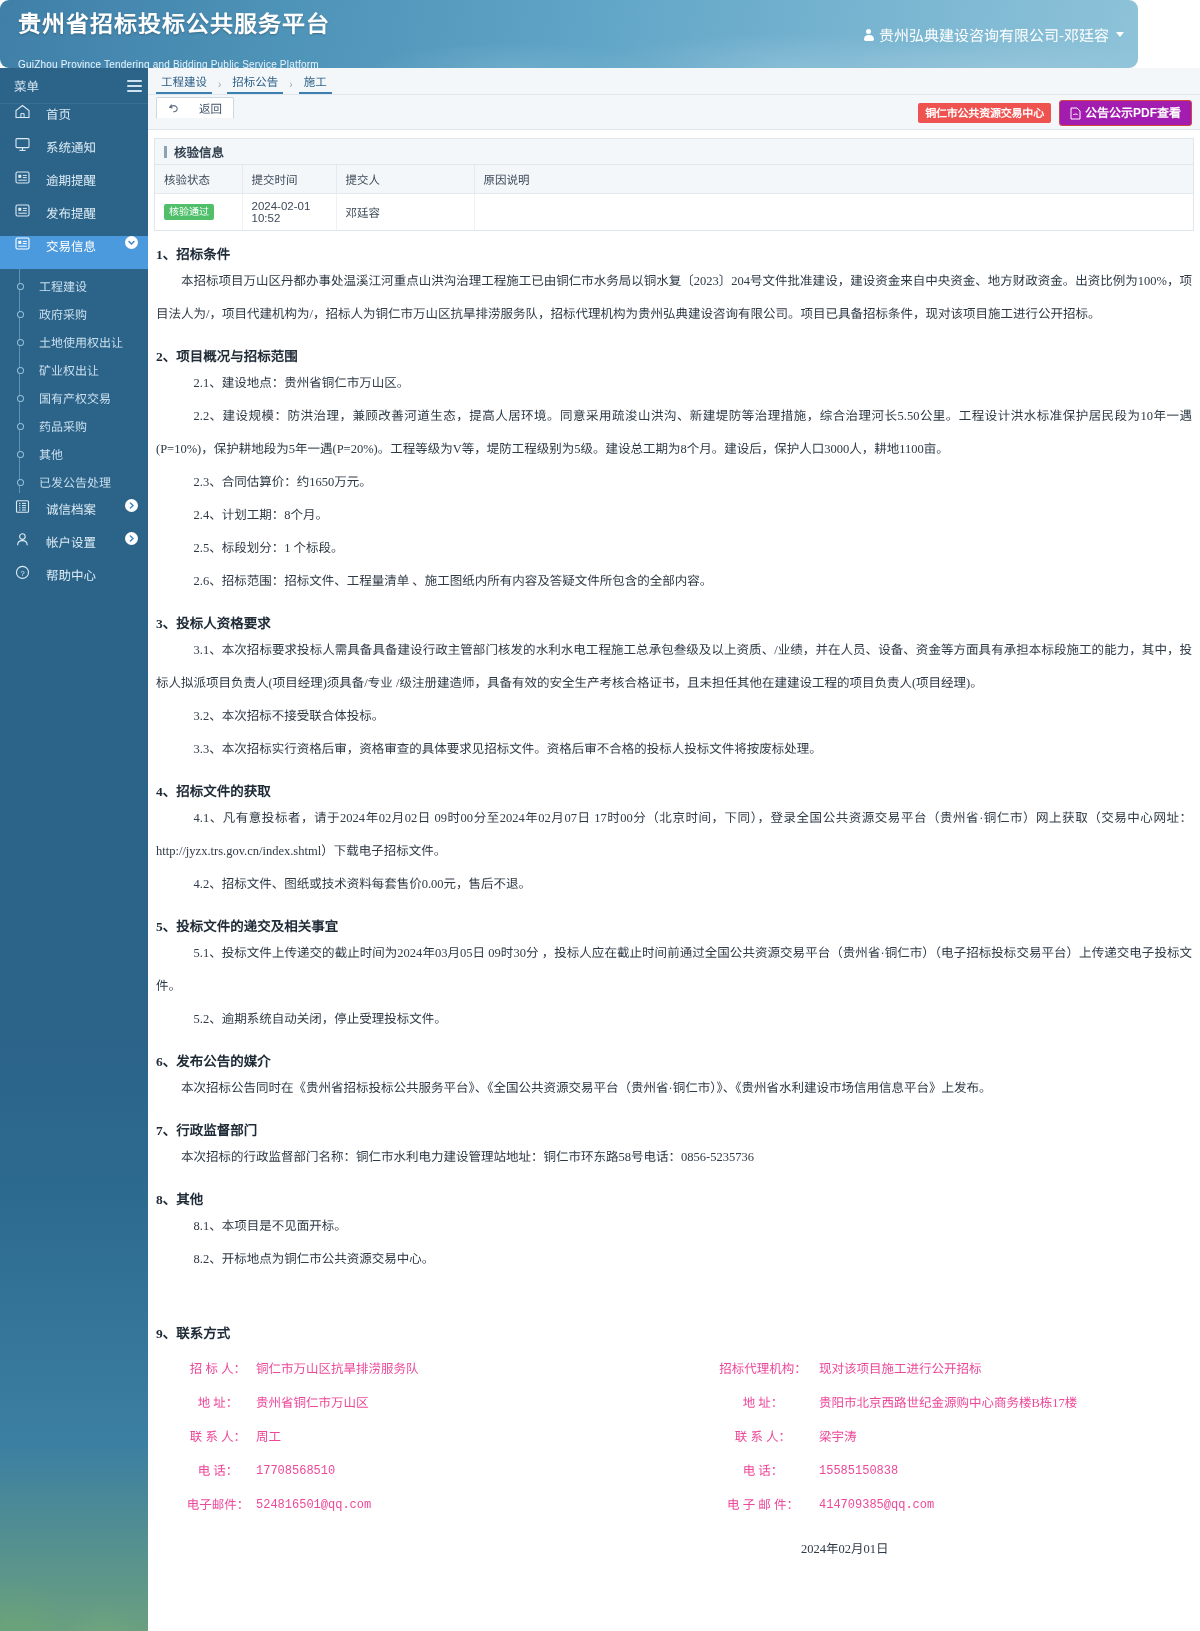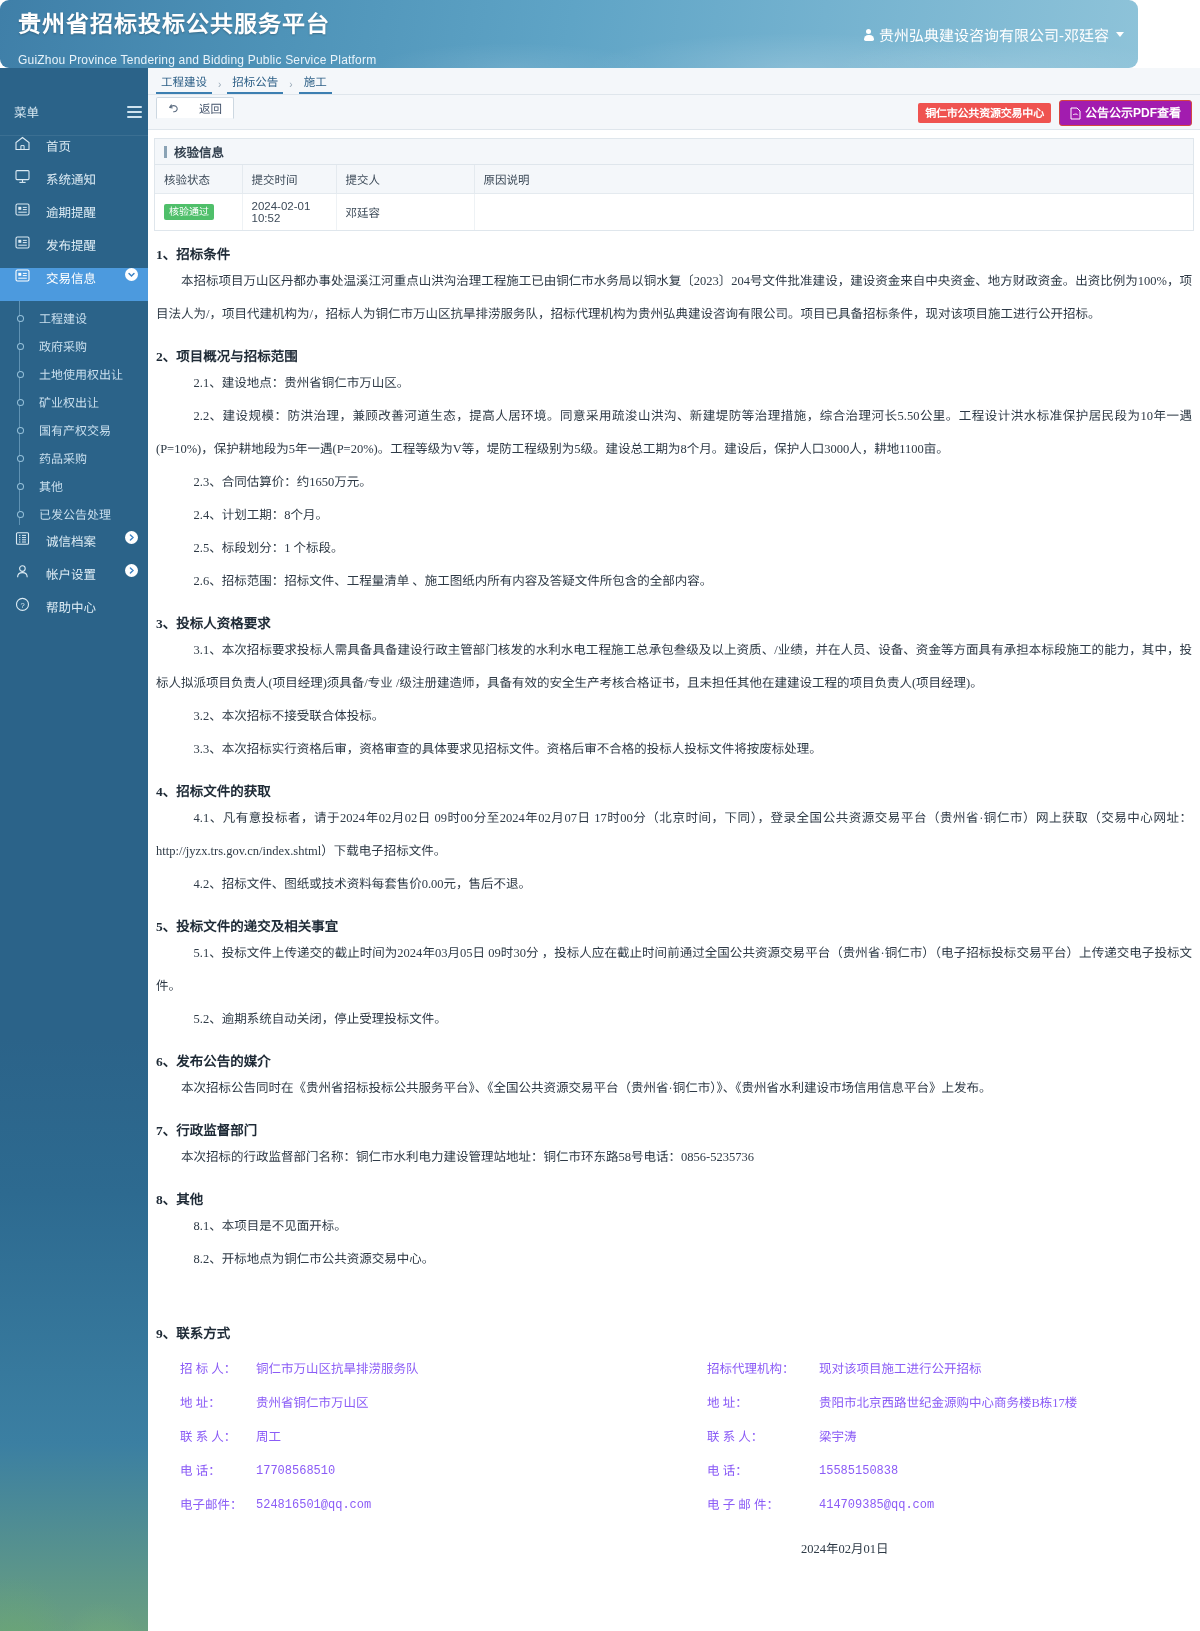--- a/index.html
+++ b/index.html
@@ -27,21 +27,21 @@
       radial-gradient(ellipse 240px 44px at 88% 100%, rgba(255,255,255,.13), rgba(255,255,255,0) 70%),
       radial-gradient(ellipse 200px 36px at 45% 100%, rgba(255,255,255,.10), rgba(255,255,255,0) 70%);
   }
   .brand-wrap { position: absolute; left: 18px; top: 5px; }
   .brand-cn {
     font-size: 23px; font-weight: bold; color: #ffffff; letter-spacing: 1px;
     text-shadow: 0 1px 2px rgba(0,0,0,.25);
     font-family: "Liberation Sans", "DejaVu Sans", sans-serif;
   }
   .brand-en {
-    font-size: 12px; color: #e8f3fa; letter-spacing: .2px; margin-top: 14px;
+    font-size: 10px; color: #e8f3fa; letter-spacing: .2px; margin-top: 20px;
   }
   .user-block {
     position: absolute; right: 14px; top: 24px;
     font-size: 15px; color: #ffffff; display: flex; align-items: center; gap: 5px;
     white-space: nowrap;
   }
   .user-icon { display: inline-block; width: 11px; height: 12px; position: relative; }
   .user-icon::before {
     content: ""; position: absolute; left: 3px; top: 0; width: 5px; height: 5px;
     border-radius: 50%; background: #fff;
@@ -65,24 +65,23 @@
   }
   #sidebar .veg {
     position: absolute; left: 0; bottom: 0; width: 148px; height: 230px;
     background:
       radial-gradient(ellipse 90px 120px at 10% 110%, rgba(106,170,110,.55), rgba(0,0,0,0) 65%),
       radial-gradient(ellipse 70px 90px at 70% 112%, rgba(120,180,120,.45), rgba(0,0,0,0) 65%),
       radial-gradient(ellipse 120px 70px at 40% 118%, rgba(90,160,150,.38), rgba(0,0,0,0) 68%);
     pointer-events: none;
   }
   .menu-head {
-    position: relative; height: 48px; display: flex; align-items: center;
+    position: relative; height: 36px; display: flex; align-items: center;
     padding: 0 6px 0 14px; color: #d8e8f2; font-size: 12.5px;
     border-bottom: 1px solid rgba(255,255,255,.08);
-    margin-top: 20px;
   }
   .menu-head .mh-label { flex: 1; }
   .hamburger { width: 15px; height: 12px; display: flex; flex-direction: column; justify-content: space-between; }
   .hamburger i { display: block; height: 2px; background: #cfe3ef; border-radius: 1px; }
 
   .nav-item {
     position: relative; display: flex; align-items: flex-start; height: 33px;
     padding: 0 10px 0 14px; color: #dcebf4; font-size: 12.5px; cursor: pointer; gap: 6px;
   }
   .nav-item.active { background: #4c9ade; color: #ffffff; }
@@ -191,21 +190,21 @@
     font-size: 12.5px; line-height: 33px; color: #2e3a46; text-align: justify;
     margin: 0; text-indent: 2em;
   }
   .doc .p.sub { text-indent: 3em; }
 
   .contact-block { margin-top: 48px; }
   .contact-grid {
     display: grid; grid-template-columns: 545px 1fr; margin-top: 8px;
   }
   .cl {
-    display: flex; font-size: 12.5px; line-height: 34px; color: #8b5cf6; white-space: nowrap;
+    display: flex; font-size: 12.5px; line-height: 34px; color: #ec4899; white-space: nowrap; text-align: center;
   }
   .cl .k { display: inline-block; }
   .cl .k.w1 { width: 76px; }
   .cl .k.w2 { width: 112px; }
   .cl .v { }
   .cl .v.mono { font-family: "Liberation Mono", "DejaVu Sans Mono", monospace; font-size: 12px; }
   .left-col { padding-left: 24px; }
   .right-col { padding-left: 6px; }
   .doc-date {
     font-size: 12.5px; color: #2e3a46; text-align: left;

